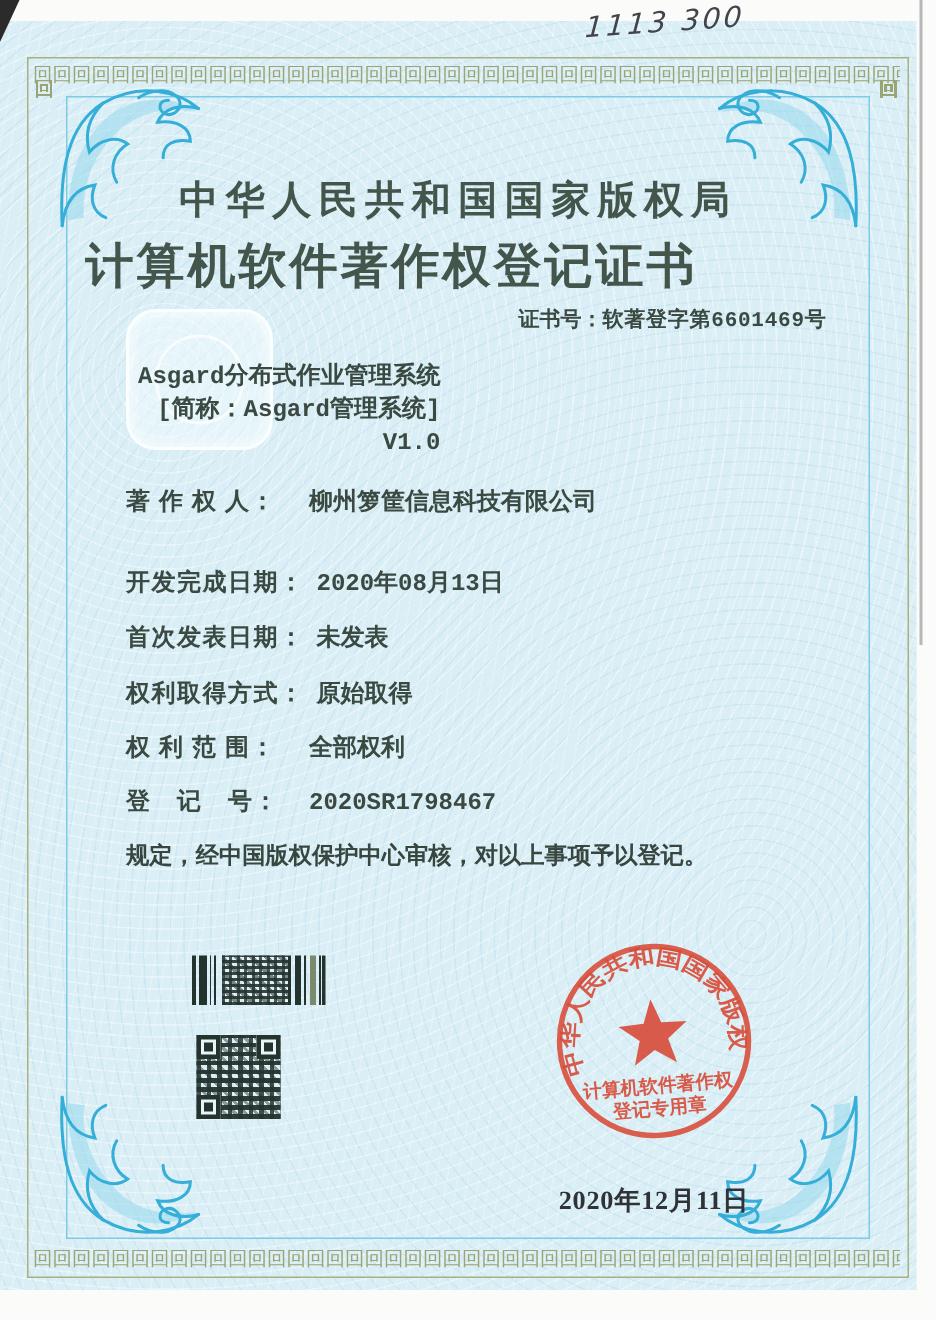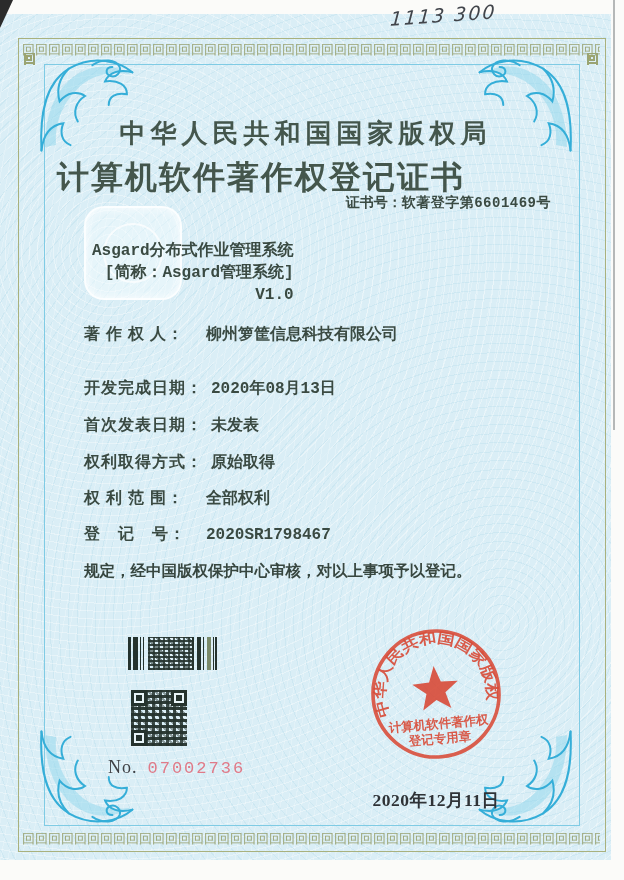--- a/index.html
+++ b/index.html
@@ -46,21 +46,21 @@
     border:2px solid rgba(255,255,255,.85);background:rgba(244,252,254,.45);
     box-shadow:inset 0 0 10px rgba(255,255,255,.9);z-index:1;}
   .emboss::after{content:"";position:absolute;left:17px;top:15px;width:56px;height:56px;border-radius:50%;
     border:2px solid rgba(255,255,255,.7);}
 
   
   .authority{position:absolute;left:0;top:102px;width:611px;text-align:center;
     font-size:26px;font-weight:bold;letter-spacing:5px;color:#44564c;z-index:3;}
   .cert-title{position:absolute;left:0;top:142px;width:522px;text-align:center;
     font-size:32px;font-weight:bold;letter-spacing:2px;color:#44564c;z-index:3;}
-  .cert-no{position:absolute;right:60px;top:180px;font-size:14px;font-weight:bold;color:#3a4a42;z-index:3;text-align:right;}
+  .cert-no{position:absolute;right:60px;top:190px;font-size:14px;font-weight:bold;color:#3a4a42;z-index:3;text-align:right;}
   .cert-no .v{font-family:"Liberation Mono","Liberation Serif",serif;letter-spacing:0.5px;}
 
   
   .row{position:absolute;left:84px;color:#3a4a42;font-weight:bold;font-size:16px;z-index:3;white-space:nowrap;}
   .row .lbl{display:inline-block;min-width:114px;letter-spacing:1px;}
   .row .val{margin-left:8px;font-family:"Liberation Mono","Liberation Serif",serif;font-size:16px;}
   .val-col{display:inline-block;vertical-align:top;margin-left:8px;
     font-family:"Liberation Mono","Liberation Serif",serif;font-size:16px;}
   .val-col div{line-height:22px;text-align:right;}
   .r-name{top:226px;}
@@ -212,23 +212,20 @@
 
     <div class="barcode">
         <div class="bc-noise"></div>
       </div>
     <div class="qr">
       <div class="finder f-tl"></div>
       <div class="finder f-tr"></div>
       <div class="finder f-bl"></div>
     </div>
 
-    <div class="serial">
-      <span class="no">No.</span><span class="num">07002736</span>
-    </div>
 
     <svg class="seal" viewBox="0 0 140 140">
       <circle cx="70" cy="70" r="63" fill="none" stroke="#d8402b" stroke-width="3.6" opacity=".9"></circle>
       <polygon points="70,42 75.9,57.9 92.8,58.6 79.5,69.1 84.1,85.4 70,76 55.9,85.4 60.5,69.1 47.2,58.6 64.1,57.9" fill="#d8402b" opacity=".92"></polygon>
       <path id="sealArc" d="M22.1,87.4 A51,51 0 1 1 117.9,87.4" fill="none"></path>
       <text font-size="14.5" font-weight="bold" fill="#d8402b" opacity=".92">
         <textPath href="#sealArc" startOffset="0" textLength="206" lengthAdjust="spacingAndGlyphs">中华人民共和国国家版权局</textPath>
       </text>
       <text x="70" y="104" text-anchor="middle" font-size="12.5" font-weight="bold" fill="#d8402b" opacity=".92">计算机软件著作权</text>
       <text x="70" y="119" text-anchor="middle" font-size="12.5" font-weight="bold" fill="#d8402b" opacity=".92">登记专用章</text>

